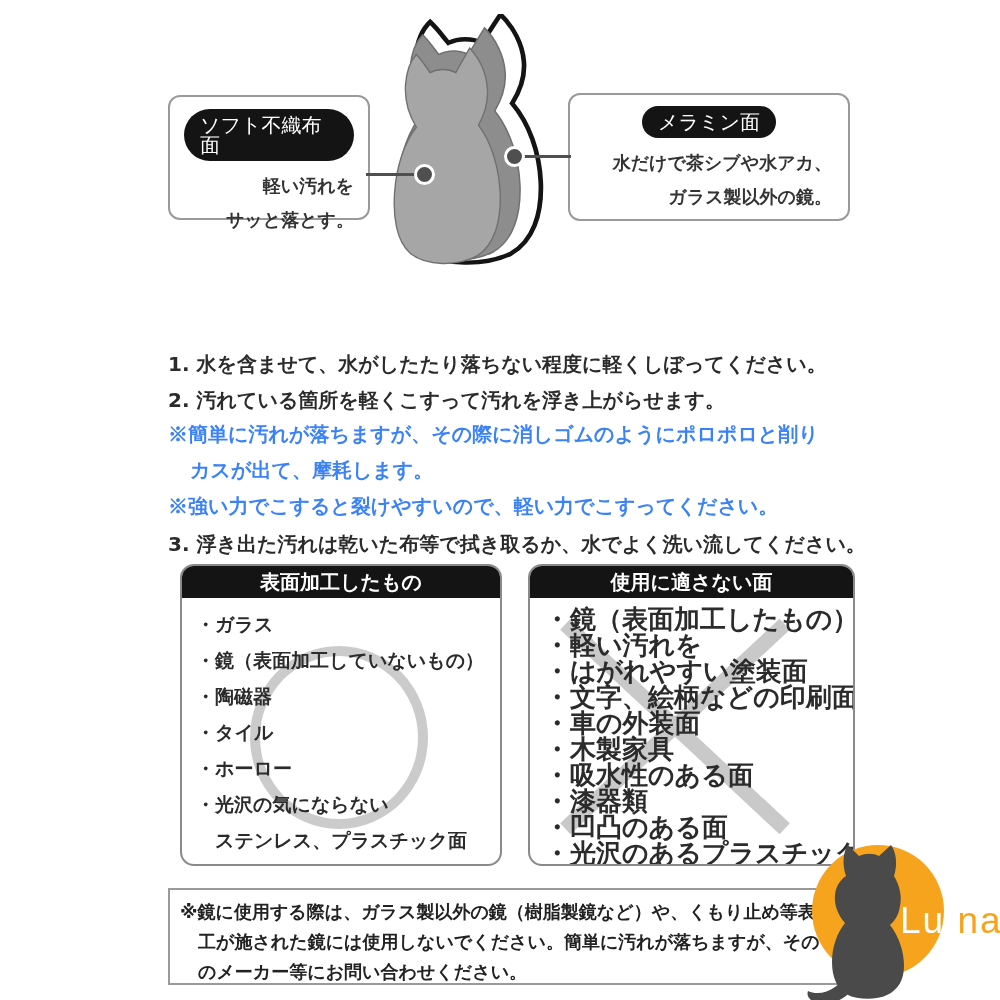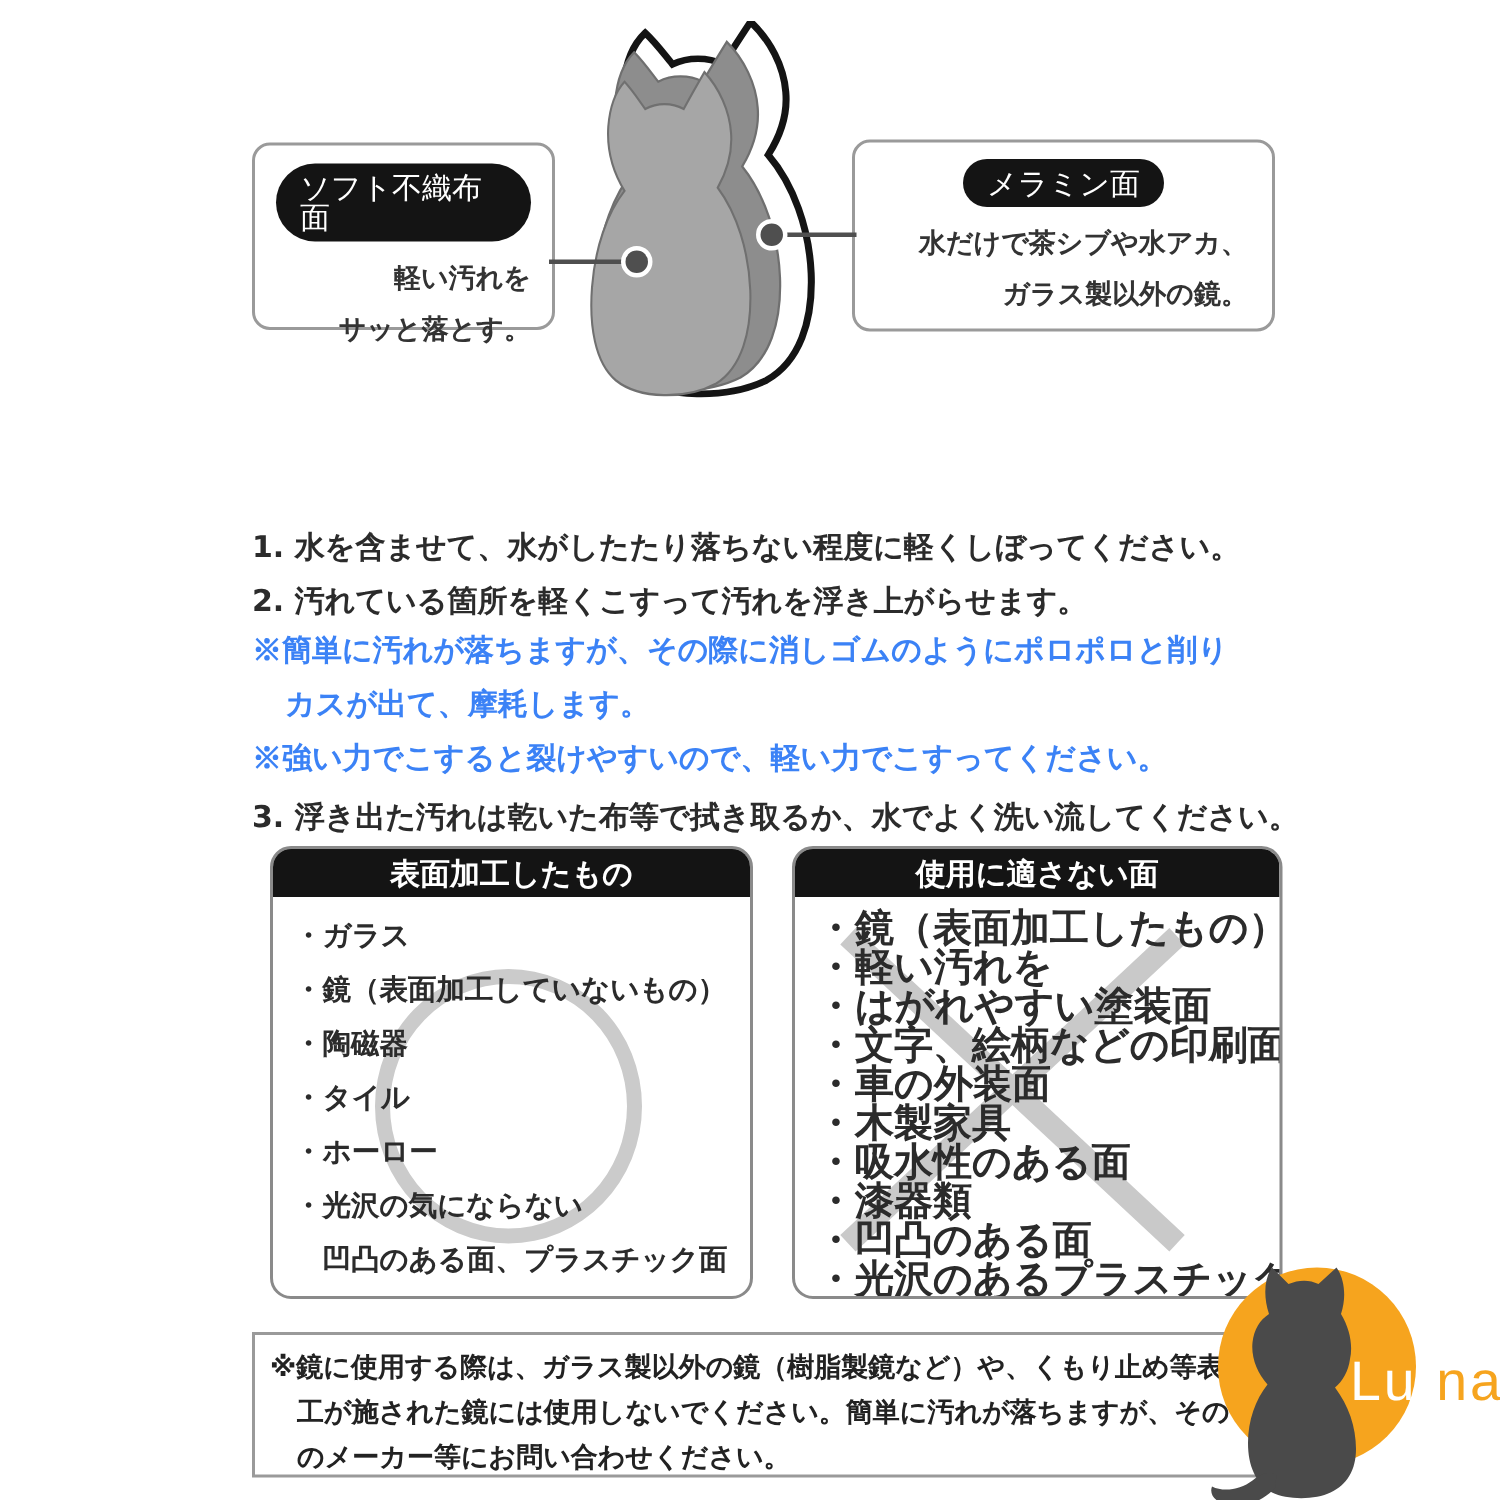--- a/index.html
+++ b/index.html
@@ -101,21 +101,21 @@
   <div class="listbox box-suitable">
     <div class="listbox-header">表面加工したもの</div>
     <div class="mark circle-mark"></div>
     <ul>
       <li>・ガラス</li>
       <li>・鏡（表面加工していないもの）</li>
       <li>・陶磁器</li>
       <li>・タイル</li>
       <li>・ホーロー</li>
       <li>・光沢の気にならない</li>
-      <li>　凹凸のある面、プラスチック面</li>
+      <li>　ステンレス、プラスチック面</li>
     </ul>
   </div>
 
   <div class="listbox box-unsuitable">
     <div class="listbox-header">使用に適さない面</div>
     <div class="mark cross-mark">
       <div class="bar bar1"></div>
       <div class="bar bar2"></div>
     </div>
     <ul>

